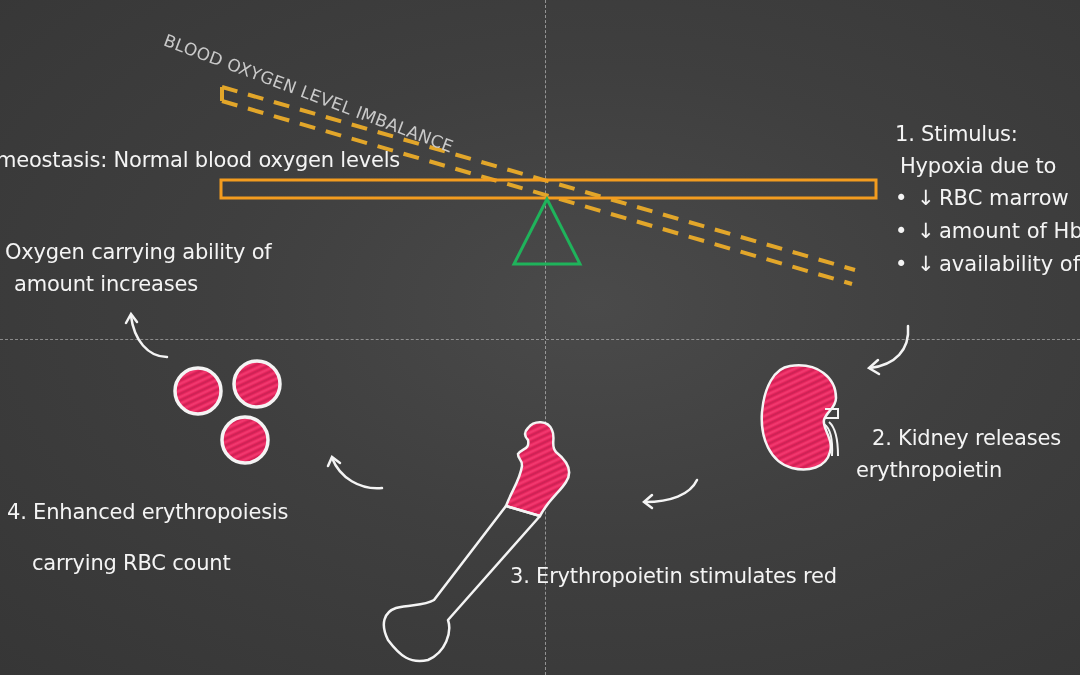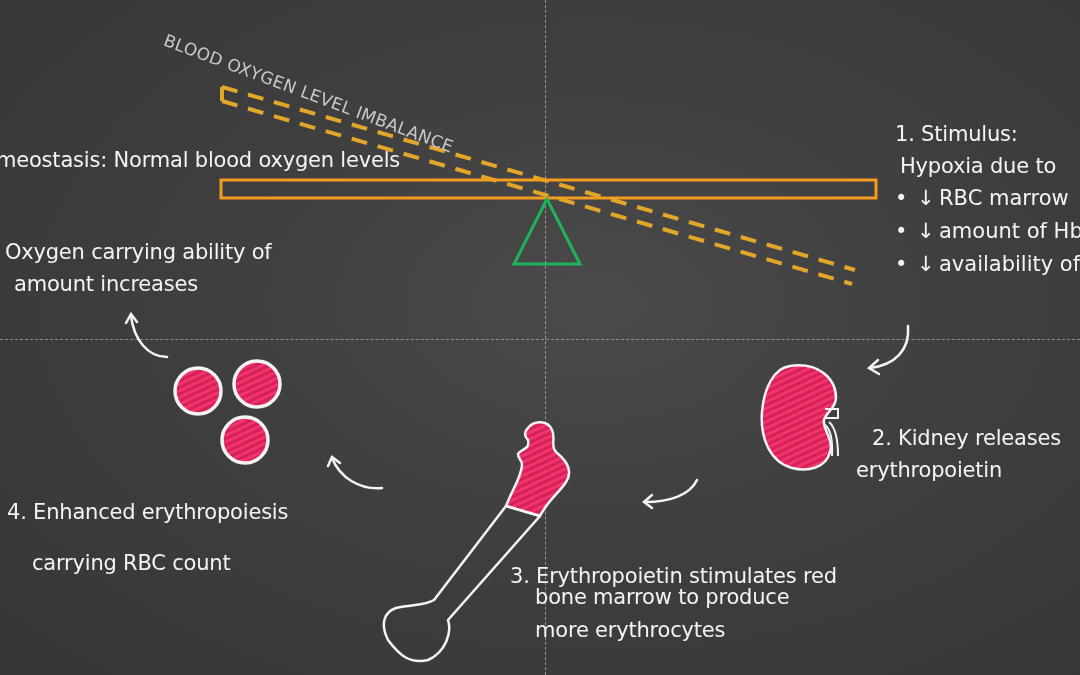--- a/index.html
+++ b/index.html
@@ -113,21 +113,19 @@
     </li>
     <li>
       <span class="bullet">•</span><span class="arrow">↓</span><span>availability of</span>
     </li>
   </ul>
 
   <div class="txt step2a">2. Kidney releases</div>
   <div class="txt step2b">erythropoietin</div>
 
   <div class="txt step3a">3. Erythropoietin stimulates red</div>
-  <div class="txt step3b">bone marrow to produce</div>
-  <div class="txt step3c">more erythrocytes</div>
 
   <div class="txt step4a">4. Enhanced erythropoiesis</div>
   <div class="txt step4b">carrying RBC count</div>
 
   <div class="txt step5">. Oxygen carrying ability of</div>
   <div class="txt step5b">amount increases</div>
 </div>
 
 </body></html>

